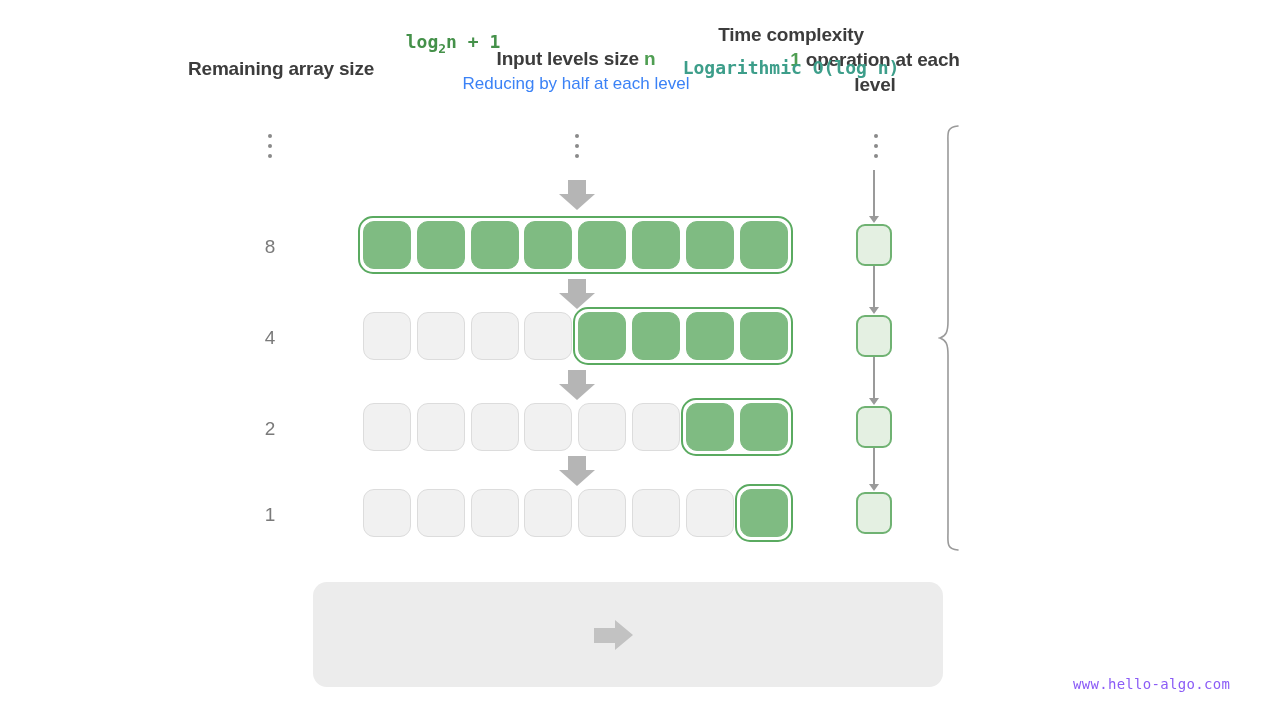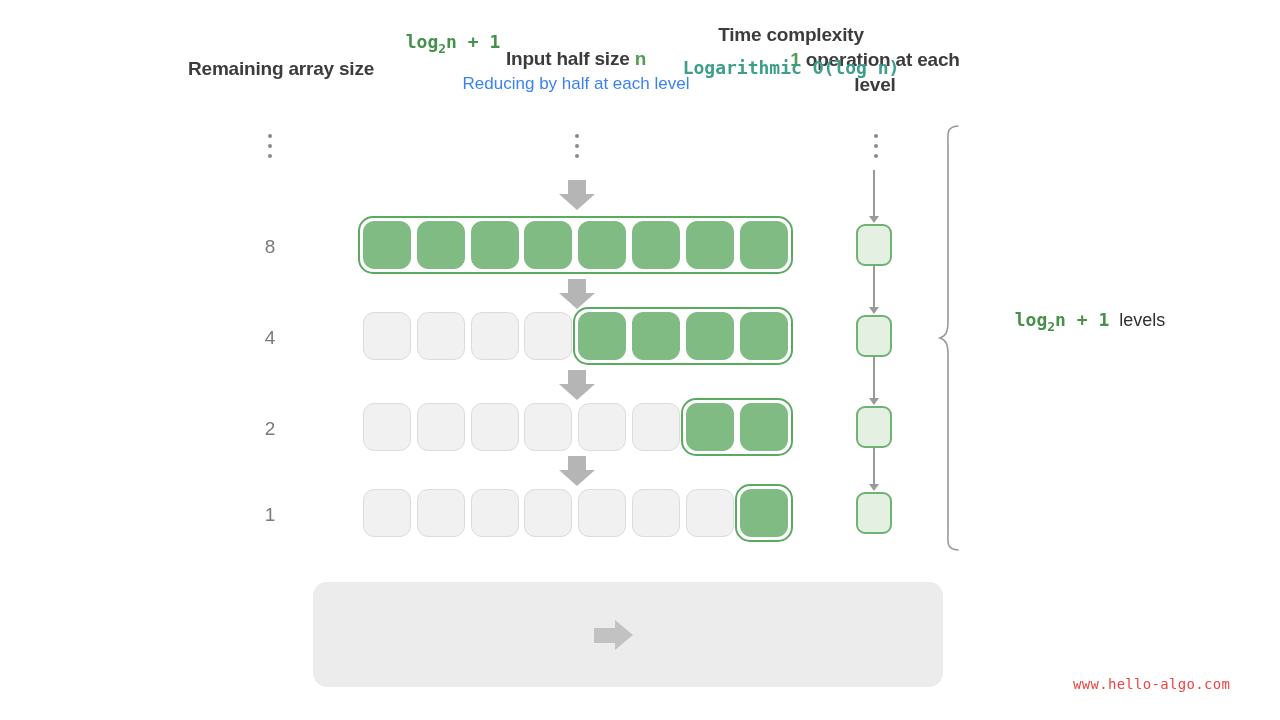--- a/index.html
+++ b/index.html
@@ -170,32 +170,32 @@
     position: absolute; left: 21px; top: 0;
     width: 0; height: 0;
     border-top: 15px solid transparent;
     border-bottom: 15px solid transparent;
     border-left: 18px solid #c2c2c2;
   }
 
   .watermark {
     left: 1073px; top: 676px;
     font-family: "DejaVu Sans Mono", "Liberation Mono", monospace;
-    font-size: 14px; color: #ef4444; letter-spacing: 0.3px;
+    font-size: 14px; color: #8b5cf6; letter-spacing: 0.3px;
   }
 
   sub { font-size: 0.72em; }
 </style>
 </head>
 <body>
 
 <div class="abs hdr-left">Remaining array size</div>
 
 <div class="abs hdr-mid">
-  <div class="line1"><span>Input half size </span><span class="green">n</span></div>
+  <div class="line1"><span>Input levels size </span><span class="green">n</span></div>
   <div class="line2">Reducing by half at each level</div>
 </div>
 
 <div class="abs hdr-right"><span class="green">1</span><span> operation at each level</span></div>
 
 <div class="abs dots" style="left:258px; top:134px; width:24px;">
   <i></i>
   <i></i>
   <i></i>
 </div>
@@ -284,21 +284,20 @@
     <div class="opline" style="left: 873.25px; top: 448px; height: 37px;"></div>
     <div class="oparrow" style="left: 869px; top: 484px;"></div>
     <div class="opcell" style="left: 856px; top: 492px;"></div>
   </div>
 
 <svg class="abs" style="left:938px; top:124px;" width="28" height="428" viewBox="0 0 28 428">
   <path d="M20 2 C8 3 10 10 10 20 L10 197 C10 208 8 212 2 214 C8 216 10 220 10 231 L10 408 C10 418 8 425 20 426" fill="none" stroke="#9a9a9a" stroke-width="1.6" stroke-linecap="round"></path>
 </svg>
 
 <div class="abs levels-text">
-  <div><span class="mono">log<sub>2</sub>n + 1</span>&nbsp;&nbsp;<span>levels</span></div>
 </div>
 
 <div class="abs sumbox"></div>
 
 <div class="sum-col" style="left:340px; width:226px;">
   <div class="value val-green">log<sub>2</sub>n + 1</div>
 </div>
 
 <div class="sum-arrow">
   <div class="stem"></div>

